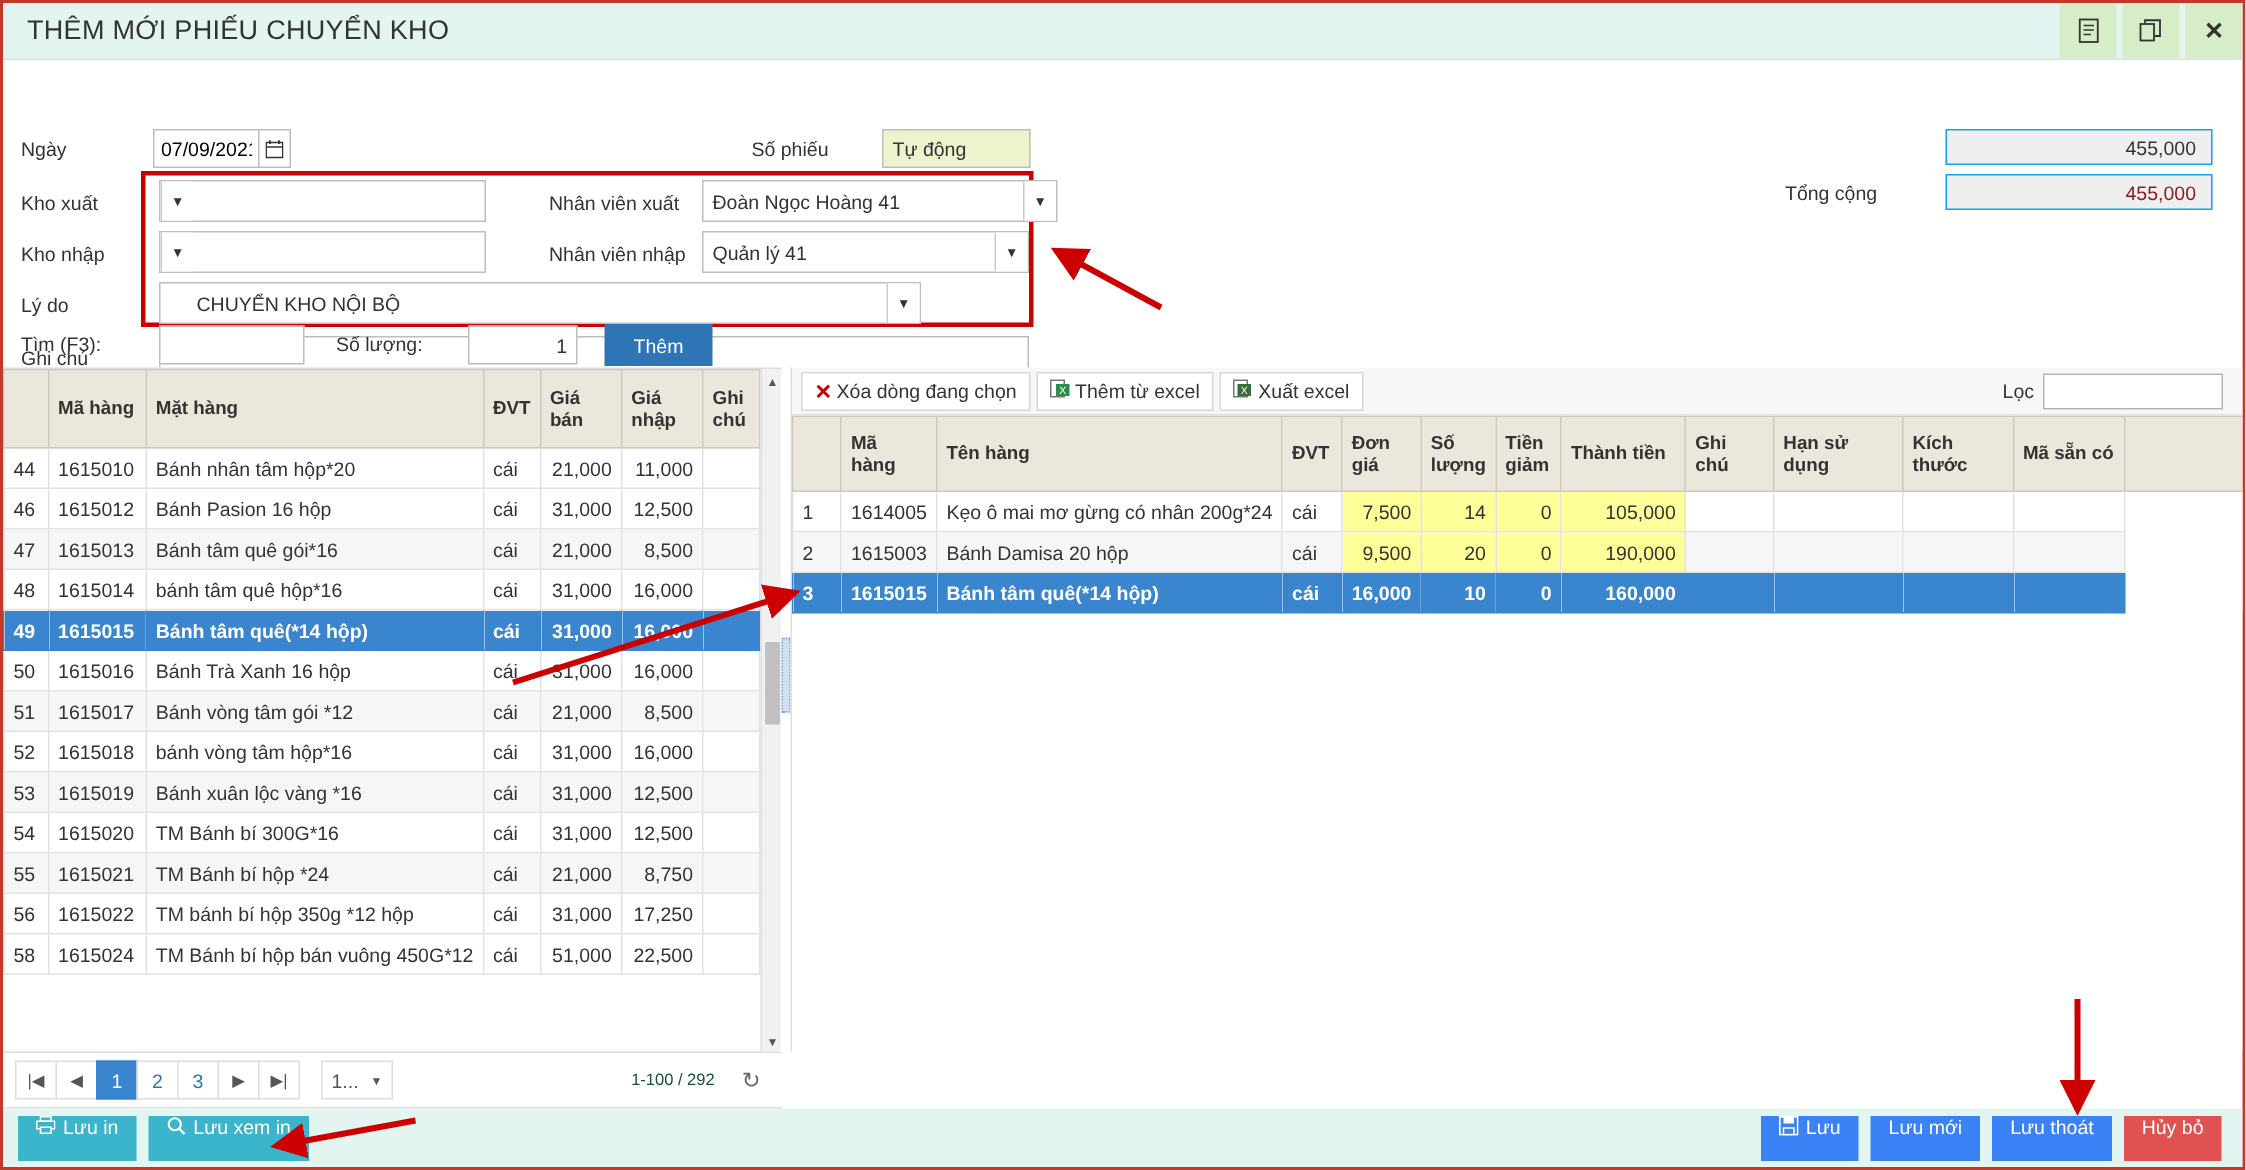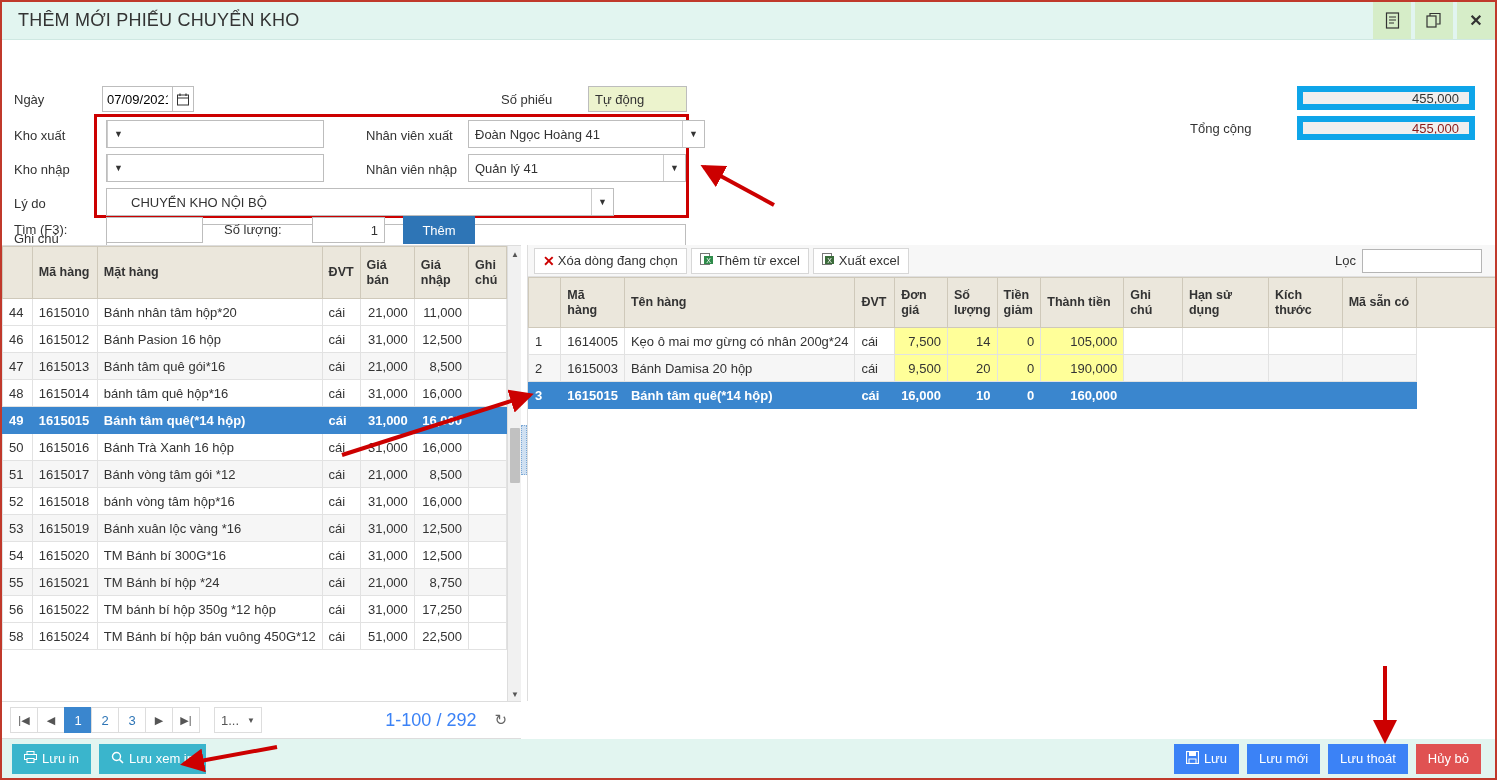--- a/index.html
+++ b/index.html
@@ -41,21 +41,21 @@
 
   
   .form { position: absolute; left: 0; top: 38px; width: 1493px; height: 205px; background: #fff; }
   .lbl { position: absolute; font-size: 13px; color: #333; }
   .fld {
     position: absolute; border: 1px solid #bdbdbd; background: #fff;
     height: 26px; font-size: 13px; padding: 0 6px; color: #333;
     font-family: "Liberation Sans", sans-serif; outline: none;
   }
   .fld.green { background: #ecf3cd; }
-  .fld.ro { background: #efefef; text-align: right; padding-right: 10px; border: 6px solid #0ea5e9;}
+  .fld.ro { background: #efefef; text-align: right; padding-right: 10px; border: 1px solid #0ea5e9;}
   .datewrap { position: absolute; display: flex; }
   .datewrap input { border: 1px solid #bdbdbd; border-right: none; height: 26px; width: 70px;
      font-size: 13px; padding: 0 4px; font-family: "Liberation Sans", sans-serif; outline: none; }
   .datebtn { width: 22px; height: 26px; border: 1px solid #bdbdbd; background: #fff;
      display: flex; align-items: center; justify-content: center; cursor: pointer; }
 
   .sel { position: absolute; height: 28px; border: 1px solid #bdbdbd; background: #fff;
          display: flex; align-items: center; }
   .sel .val { flex: 1; padding: 0 6px; font-size: 13px; white-space: nowrap; overflow: hidden;
               display: flex; align-items: center; gap: 4px; }
@@ -126,28 +126,28 @@
            display: flex; align-items: center; }
   .pbtn { width: 28px; height: 26px; border: 1px solid #ddd; background: #fff;
           display: flex; align-items: center; justify-content: center; font-size: 11px;
           color: #555; margin-left: -1px; cursor: pointer; }
   .pbtn.numb { color: #2e75b6; font-size: 13px; }
   .pbtn.active { background: #3a86ce; color: #fff; border-color: #3a86ce; }
   .pbtn:first-child { margin-left: 8px; }
   .psel { margin-left: 14px; height: 26px; border: 1px solid #ddd; background: #fff;
           display: flex; align-items: center; gap: 8px; padding: 0 6px; font-size: 13px;
           color: #555; cursor: pointer; }
-  .pinfo { margin-left: auto; font-size: 18px; color: #3b82f6; }
+  .pinfo { margin-left: auto; font-size: 11px; color: #14532d; }
   .prefresh { margin-left: 18px; margin-right: 14px; font-size: 15px; color: #666; cursor: pointer; }
 
   
   .footer { position: absolute; left: 0; top: 737px; width: 1493px; height: 39px;
             background: #e2f5f0; display: flex; align-items: center; }
   .fbtn { height: 30px; padding: 0 12px; border: none; color: #fff; font-size: 13px;
-          display: flex; align-items: center; gap: 5px; cursor: pointer;
+          display: flex; gap: 5px; cursor: pointer;
           font-family: "Liberation Sans", sans-serif; }
   .fbtn.teal { background: #3ab5cc; }
   .fbtn.green { background: #3b82f6; }
   .fbtn.red { background: #e05252; }
 
   
   .arrow-svg { position: absolute; pointer-events: none; }
 </style>
 </head>
 <body>

